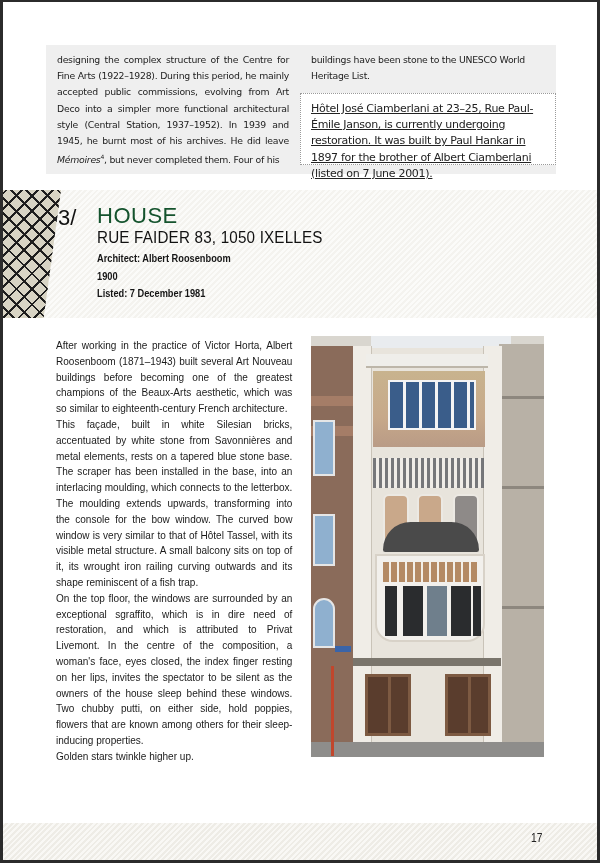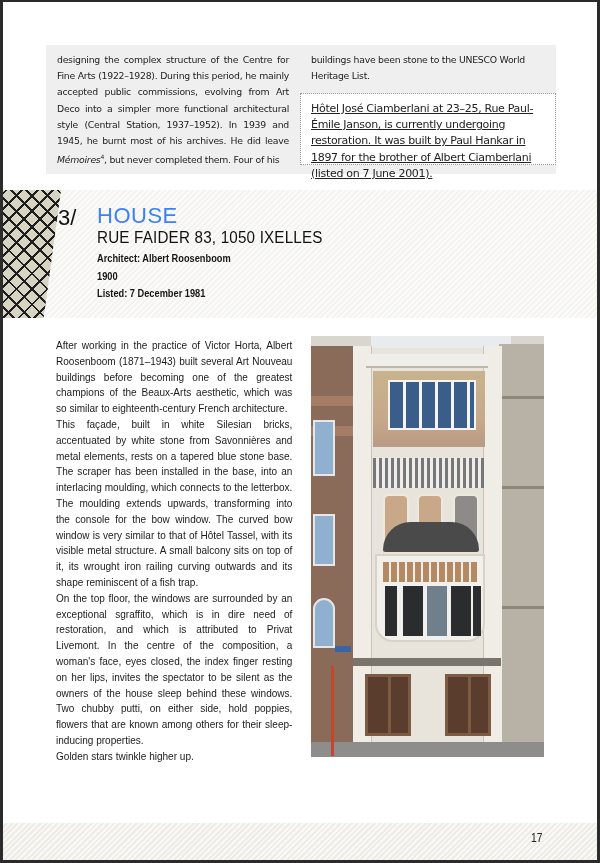--- a/index.html
+++ b/index.html
@@ -62,21 +62,21 @@
     background-image:
       repeating-linear-gradient(45deg, transparent 0px, transparent 7px, #1e1e1e 7px, #1e1e1e 9px, transparent 9px, transparent 11px),
       repeating-linear-gradient(-45deg, transparent 0px, transparent 7px, #1e1e1e 7px, #1e1e1e 9px, transparent 9px, transparent 11px);
   }
   .section-number {
     position: absolute; left: 58px; top: 205px;
     font-size: 22px; font-weight: normal; color: #111;
   }
   .section-title {
     position: absolute; left: 97px; top: 203px;
-    font-size: 22px; letter-spacing: 0.5px; color: #3b82f6;
+    font-size: 22px; letter-spacing: 0.5px; color: #14532d;
   }
   .section-address {
     position: absolute; left: 97px; top: 229px;
     font-size: 16px; letter-spacing: 0.2px; color: #111;
     transform: scaleX(0.95); transform-origin: left;
   }
   .meta-line {
     position: absolute; left: 97px;
     font-size: 10.5px; font-weight: bold; color: #151515;
     transform: scaleX(0.88); transform-origin: left;

